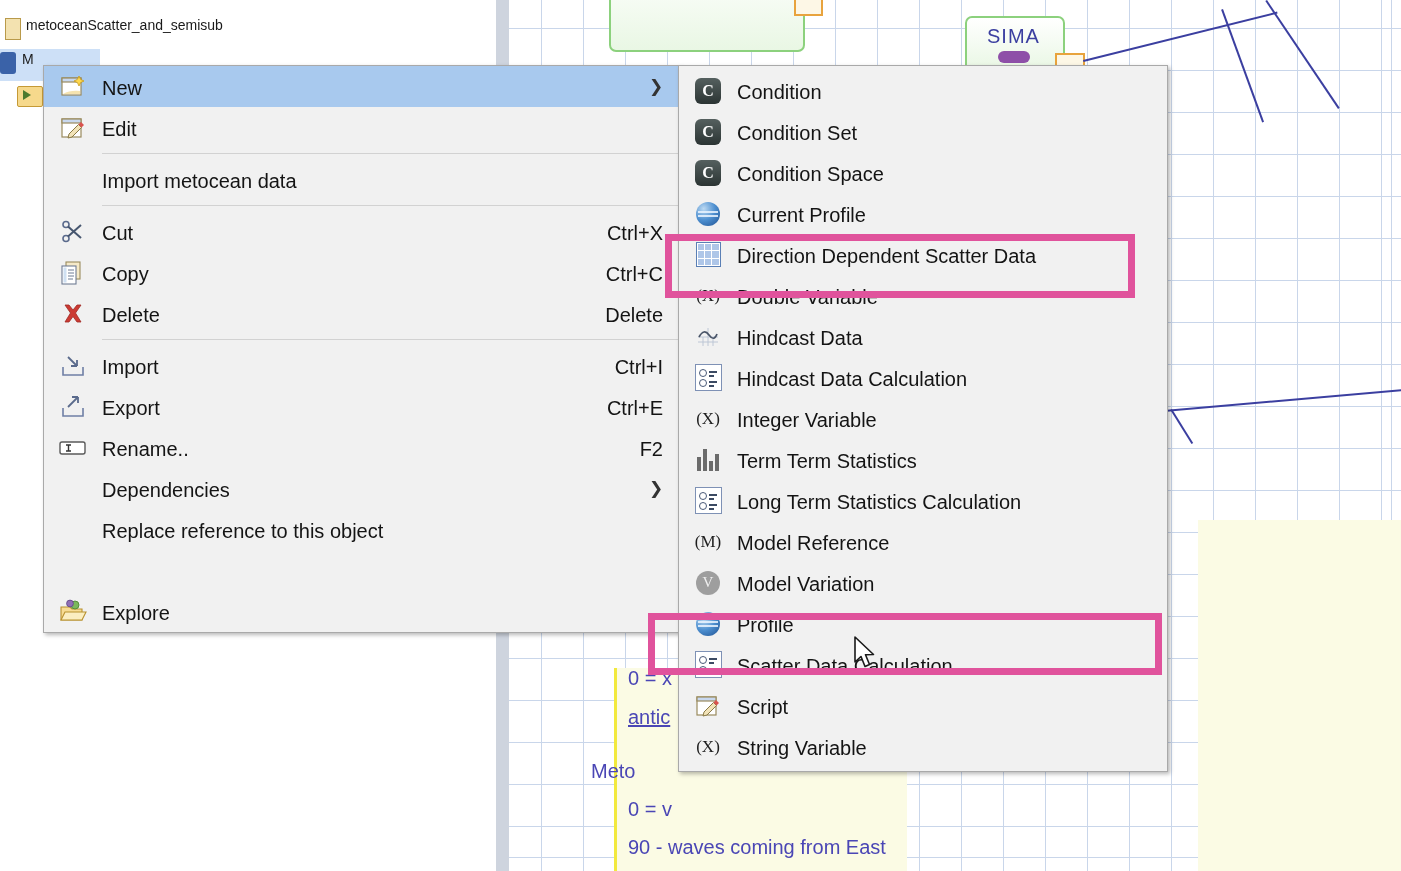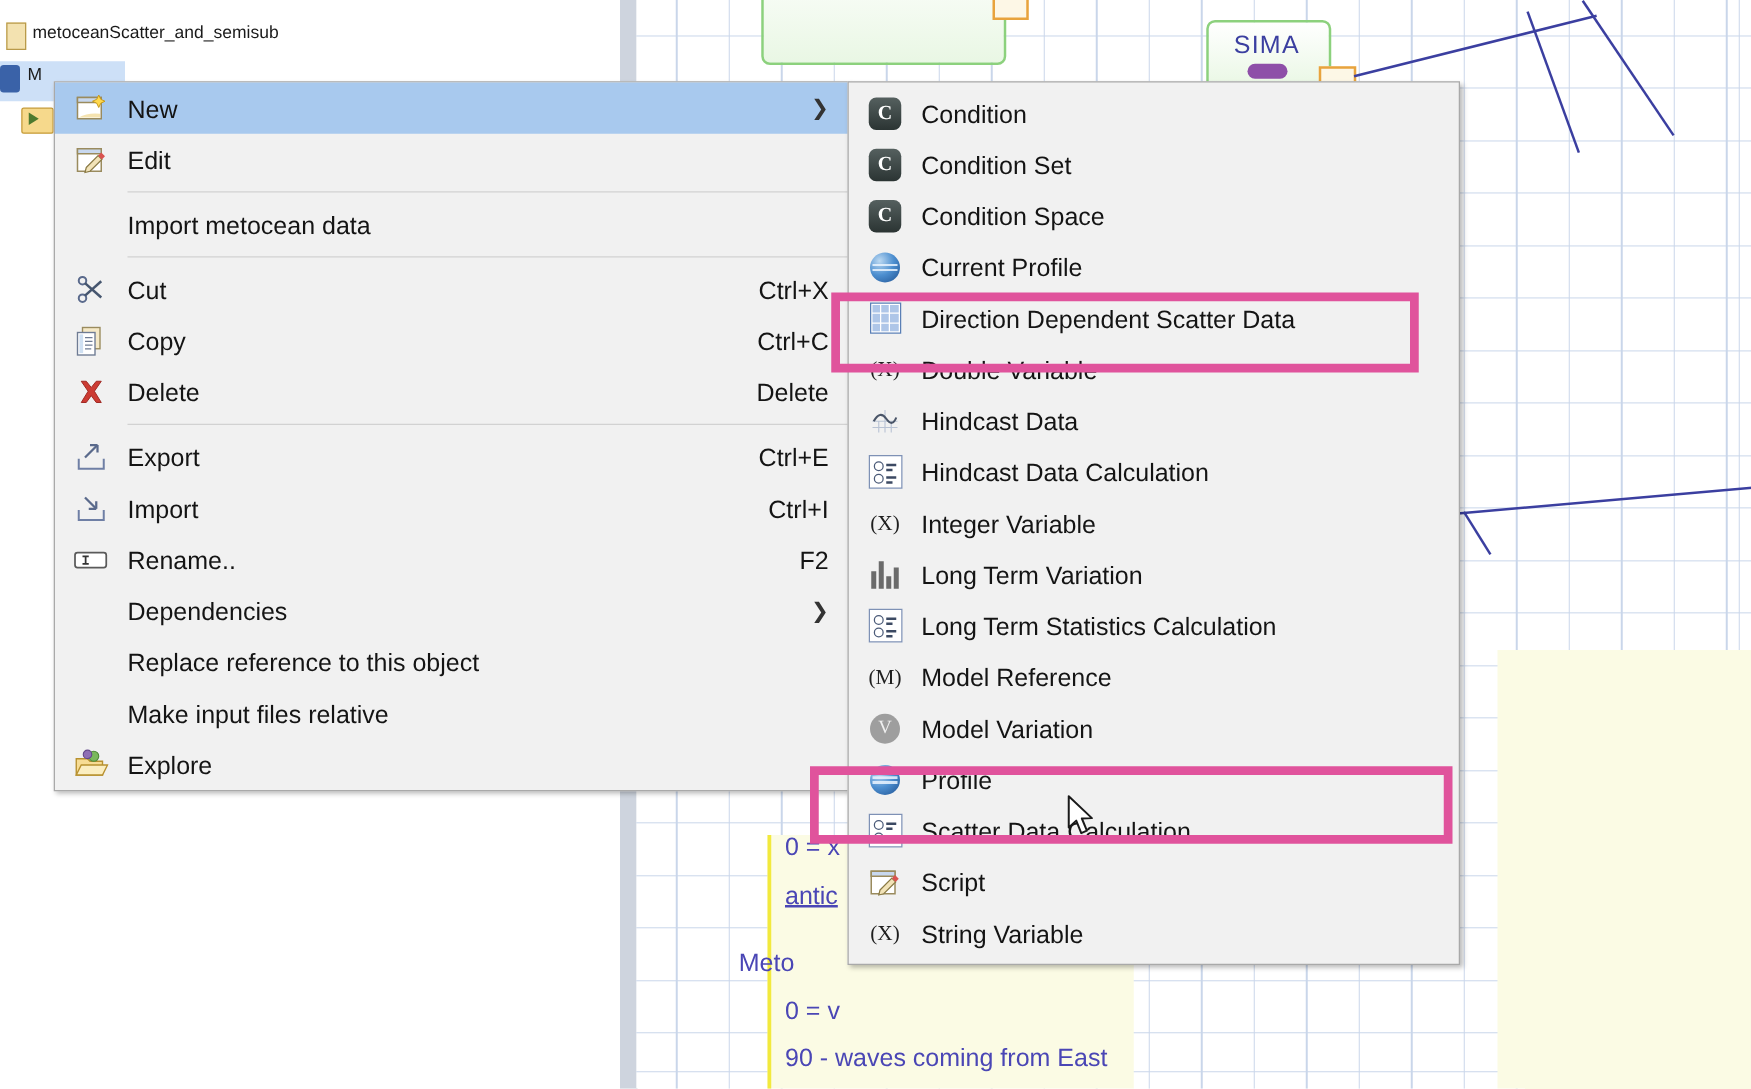--- a/index.html
+++ b/index.html
@@ -234,38 +234,38 @@
     <span class="lbl">Delete</span>
     <span class="acc">Delete</span>
   </div>
 
   <div class="sep"></div>
 
   <div class="mi">
     <span class="ic">
       <svg width="26" height="26" viewBox="0 0 26 26" class="gi">
         <path d="M3 14 v8 h20 v-8" fill="none" stroke="#6f7fa5" stroke-width="1.6"></path>
+        <path d="M8 4 L17 13" stroke="#5a6a8c" stroke-width="1.8"></path>
+        <path d="M17 13 L17 7 M17 13 L11 13" stroke="#5a6a8c" stroke-width="1.8" fill="none"></path>
+      </svg>
+    </span>
+    <span class="lbl">Import</span>
+    <span class="acc">Ctrl+I</span>
+  </div>
+
+  <div class="mi">
+    <span class="ic">
+      <svg width="26" height="26" viewBox="0 0 26 26" class="gi">
+        <path d="M3 14 v8 h20 v-8" fill="none" stroke="#6f7fa5" stroke-width="1.6"></path>
         <path d="M8 13 L18 3" stroke="#5a6a8c" stroke-width="1.8"></path>
         <path d="M18 3 L18 9 M18 3 L12 3" stroke="#5a6a8c" stroke-width="1.8" fill="none"></path>
       </svg>
     </span>
     <span class="lbl">Export</span>
     <span class="acc">Ctrl+E</span>
-  </div>
-
-  <div class="mi">
-    <span class="ic">
-      <svg width="26" height="26" viewBox="0 0 26 26" class="gi">
-        <path d="M3 14 v8 h20 v-8" fill="none" stroke="#6f7fa5" stroke-width="1.6"></path>
-        <path d="M8 4 L17 13" stroke="#5a6a8c" stroke-width="1.8"></path>
-        <path d="M17 13 L17 7 M17 13 L11 13" stroke="#5a6a8c" stroke-width="1.8" fill="none"></path>
-      </svg>
-    </span>
-    <span class="lbl">Import</span>
-    <span class="acc">Ctrl+I</span>
   </div>
 
   <div class="mi">
     <span class="ic">
       <svg width="30" height="26" viewBox="0 0 30 26" class="gi">
         <rect x="2" y="7" width="25" height="12" rx="2" fill="#ffffff" stroke="#5a5a5a" stroke-width="1.4"></rect>
         <path d="M8 10 h5 M8 16 h5 M10.5 10 v6" stroke="#333" stroke-width="1.4"></path>
       </svg>
     </span>
     <span class="lbl">Rename..</span>
@@ -278,21 +278,20 @@
     <span class="arw">❯</span>
   </div>
 
   <div class="mi">
     <span class="ic"></span>
     <span class="lbl">Replace reference to this object</span>
   </div>
 
   <div class="mi">
     <span class="ic"></span>
-    <span class="lbl">Make input files relative</span>
   </div>
 
   <div class="mi">
     <span class="ic">
       <svg width="28" height="26" viewBox="0 0 28 26" class="gi">
         <path d="M2 8 h9 l2 2 h10 v11 h-21 z" fill="#f7dc94" stroke="#b8912f" stroke-width="1.1"></path>
         <path d="M2 21 l4 -8 h21 l-4 8 z" fill="#fbeec1" stroke="#b8912f" stroke-width="1.1"></path>
         <circle cx="16" cy="6" r="4" fill="#7ab85c" stroke="#4f8a36" stroke-width="0.9"></circle>
         <circle cx="11" cy="4.5" r="3.4" fill="#8f6fb5" stroke="#63488a" stroke-width="0.9"></circle>
       </svg>
@@ -390,21 +389,21 @@
 
   <div class="mi">
     <span class="ic">
       <span class="bars">
           <s style="height:14px"></s>
           <s style="height:22px"></s>
           <s style="height:10px"></s>
           <s style="height:17px"></s>
         </span>
     </span>
-    <span class="lbl">Long Term Variation</span>
+    <span class="lbl">Term Term Statistics</span>
   </div>
 
   <div class="mi">
     <span class="ic">
       <span class="listic">
         <em style="top:4px;"></em>
           <em style="top:14px;"></em>
         <b style="top:6px;width:8px;"></b>
           <b style="top:10px;width:5px;"></b>
         <b style="top:16px;width:8px;"></b>

